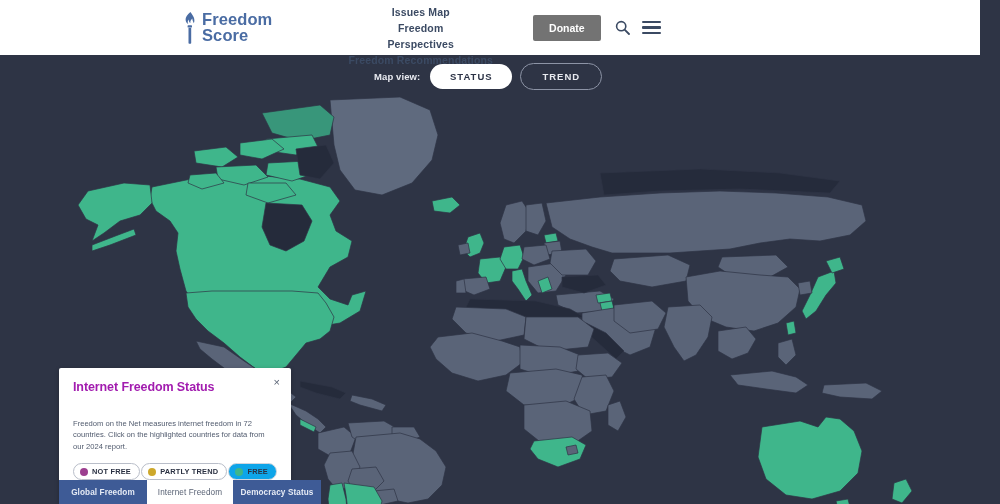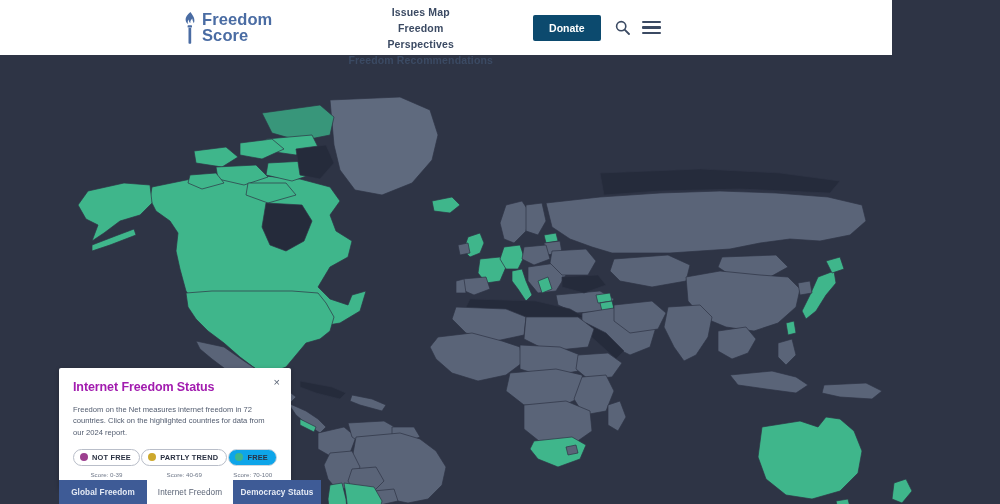--- a/index.html
+++ b/index.html
@@ -7,21 +7,21 @@
     margin: 0; padding: 0;
     width: 1000px; height: 504px;
     overflow: hidden;
     font-family: "Liberation Sans", sans-serif;
     background: #2e3445;
   }
 
   
   #site-header {
     position: absolute; top: 0; left: 0;
-    width: 892px; height: 55px;
+    width: 980px; height: 55px;
     background: #ffffff;
     display: flex; align-items: center;
     z-index: 40;
   }
   #brand-logo {
     display: flex; align-items: center;
     margin-left: 182px;
     text-decoration: none;
   }
   #brand-logo .torch { width: 16px; height: 34px; position: relative; margin-right: 4px; }
@@ -32,21 +32,21 @@
     letter-spacing: .1px;
   }
   .navbar { display: flex; align-items: center; margin-left: 54px; gap: 4px; flex-direction: column; }
   .nav-item {
     font-size: 10.5px; font-weight: 700; color: #3b4a63;
     padding: 0 22px; cursor: pointer; white-space: nowrap;
     letter-spacing: .15px;
   }
   .donate-btn {
     margin-left: 18px;
-    background: #0c4a6e; color: #fff;
+    background: #737373; color: #fff;
     font-size: 10.5px; font-weight: 700;
     padding: 7px 16px; border-radius: 2px;
     cursor: pointer; white-space: nowrap;
   }
   .hdr-icon { margin-left: 14px; cursor: pointer; display:flex; align-items:center; }
   .hamburger { margin-left: 12px; width: 19px; display: flex; flex-direction: column; gap: 3px; cursor: pointer; }
   .hamburger i { display: block; height: 2.6px; background: #3b4a63; border-radius: 1px; }
 
   
   #map-area {
@@ -76,29 +76,29 @@
 
   
   #info-panel {
     position: absolute; left: 59px; top: 368px;
     width: 232px; background: #ffffff;
     border-radius: 2px; z-index: 30;
     padding: 12px 14px 11px 14px;
     box-shadow: 0 1px 4px rgba(0,0,0,.25);
   }
   #info-title { font-size: 12.5px; font-weight: 700; color: #a21caf; letter-spacing: -.1px; }
-  #info-desc { font-size: 7.6px; line-height: 11.4px; color: #515b6e; margin-top: 10px; }
+  #info-desc { font-size: 7.6px; line-height: 11.4px; color: #515b6e; margin-top: 24px; }
   #info-close {
     position: absolute; top: 9px; right: 11px;
     font-size: 11px; color: #5a6375; cursor: pointer; line-height: 1;
   }
   #legend-row { display: flex; margin-top: 11px; justify-content: space-between; }
   .legend-cell { display: flex; flex-direction: column; align-items: center; }
   .legend-chip {
-    display: flex; align-items: flex-start; gap: 4px;
+    display: flex; align-items: flex-end; gap: 4px;
     border: 1px solid #b9bec9; border-radius: 11px;
     padding: 3px 8px 3px 6px; background: #fff;
     cursor: pointer;
   }
   .legend-chip.sel { background: #0ea5e9; border-color: #d2d6dd; }
   .legend-dot { width: 8px; height: 8px; border-radius: 50%; flex: none; }
   .legend-text { font-size: 7.4px; font-weight: 700; color: #2a3142; letter-spacing: .2px; white-space: nowrap; }
   .legend-score { font-size: 6.2px; color: #6d7687; margin-top: 5px; white-space: nowrap; }
 
   
@@ -257,20 +257,25 @@
       <path fill="#5a6478" d="M578 300 L608 298 L622 308 L612 322 L588 324 L576 314 Z"></path>
       <path fill="#5a6478" d="M510 318 L556 314 L582 320 L586 340 L560 352 L524 350 L506 336 Z"></path>
       <path fill="#5a6478" d="M582 322 L606 320 L614 336 L606 356 L584 360 L574 344 Z"></path>
       <path fill="#5a6478" d="M524 350 L566 346 L590 356 L592 376 L572 390 L544 390 L524 374 Z"></path>
       <path fill="#3fb68b" d="M534 386 L572 382 L586 390 L580 404 L558 412 L538 404 L530 394 Z"></path>
       <path fill="#5a6478" d="M566 392 L576 390 L578 398 L568 400 Z"></path>
       <path fill="#5a6478" d="M608 350 L620 346 L626 362 L618 376 L608 370 Z"></path>
     </g>
   </svg>
 
+  <div id="map-view-toggle">
+    <span id="map-view-label">Map view:</span>
+    <div class="seg-btn active">STATUS</div>
+    <div class="seg-btn inactive">TREND</div>
+  </div>
 </div>
 
 <div id="info-panel">
   <div id="info-close">×</div>
   <div id="info-title">Internet Freedom Status</div>
   <div id="info-desc">Freedom on the Net measures internet freedom in 72 countries. Click on the highlighted countries for data from our 2024 report.</div>
 
   <div id="legend-row">
     <div class="legend-cell">
       <div class="legend-chip">

